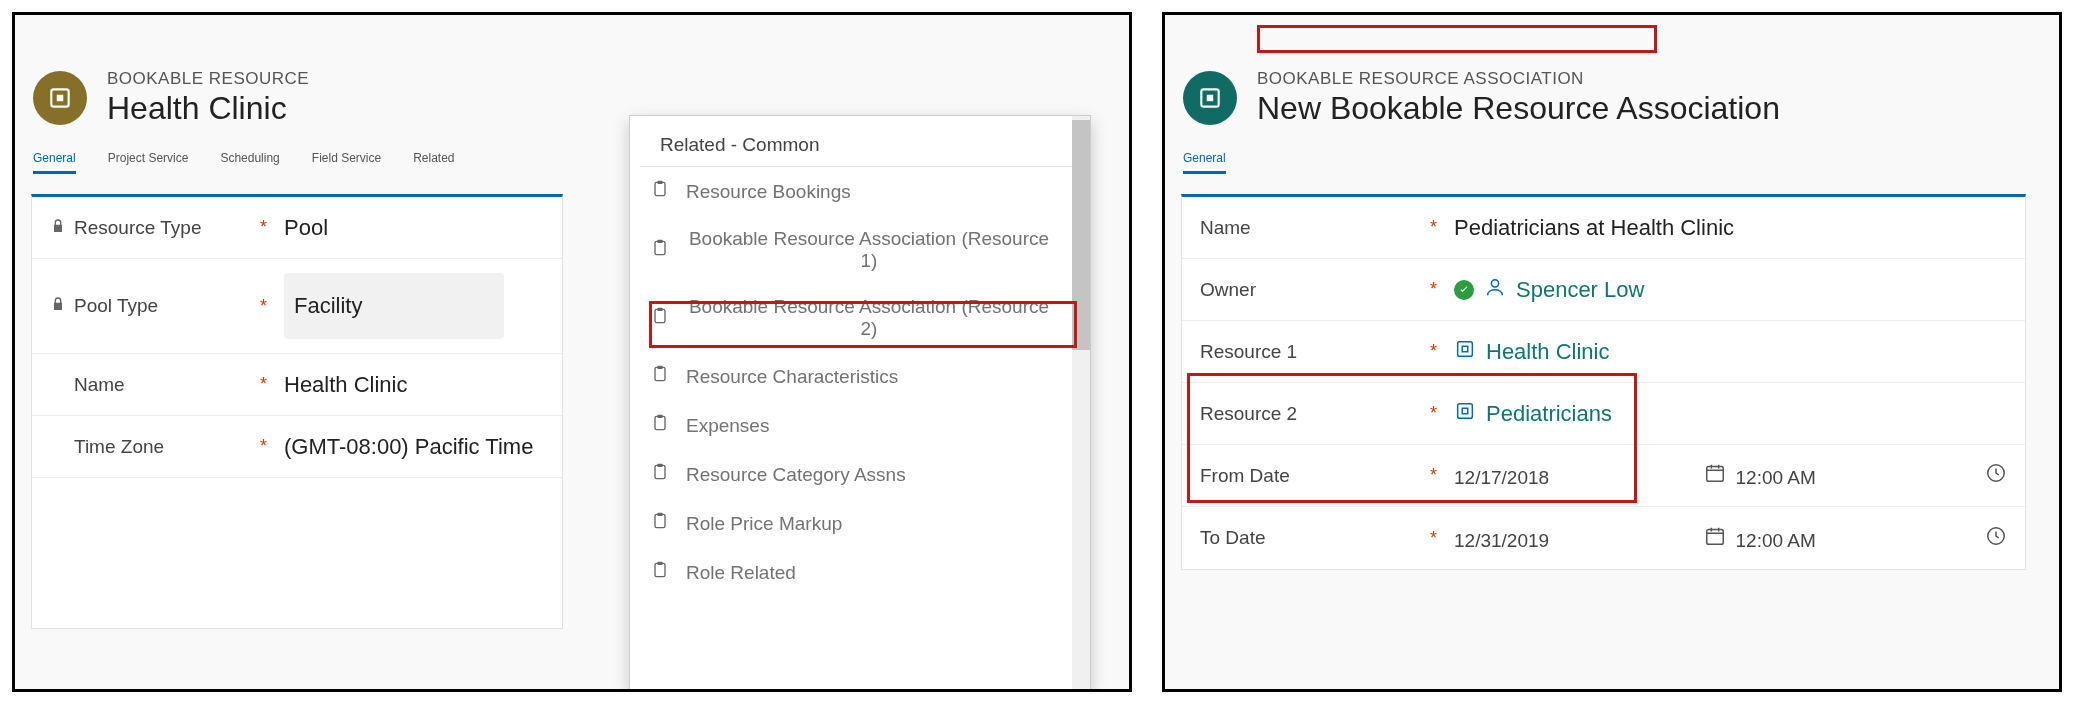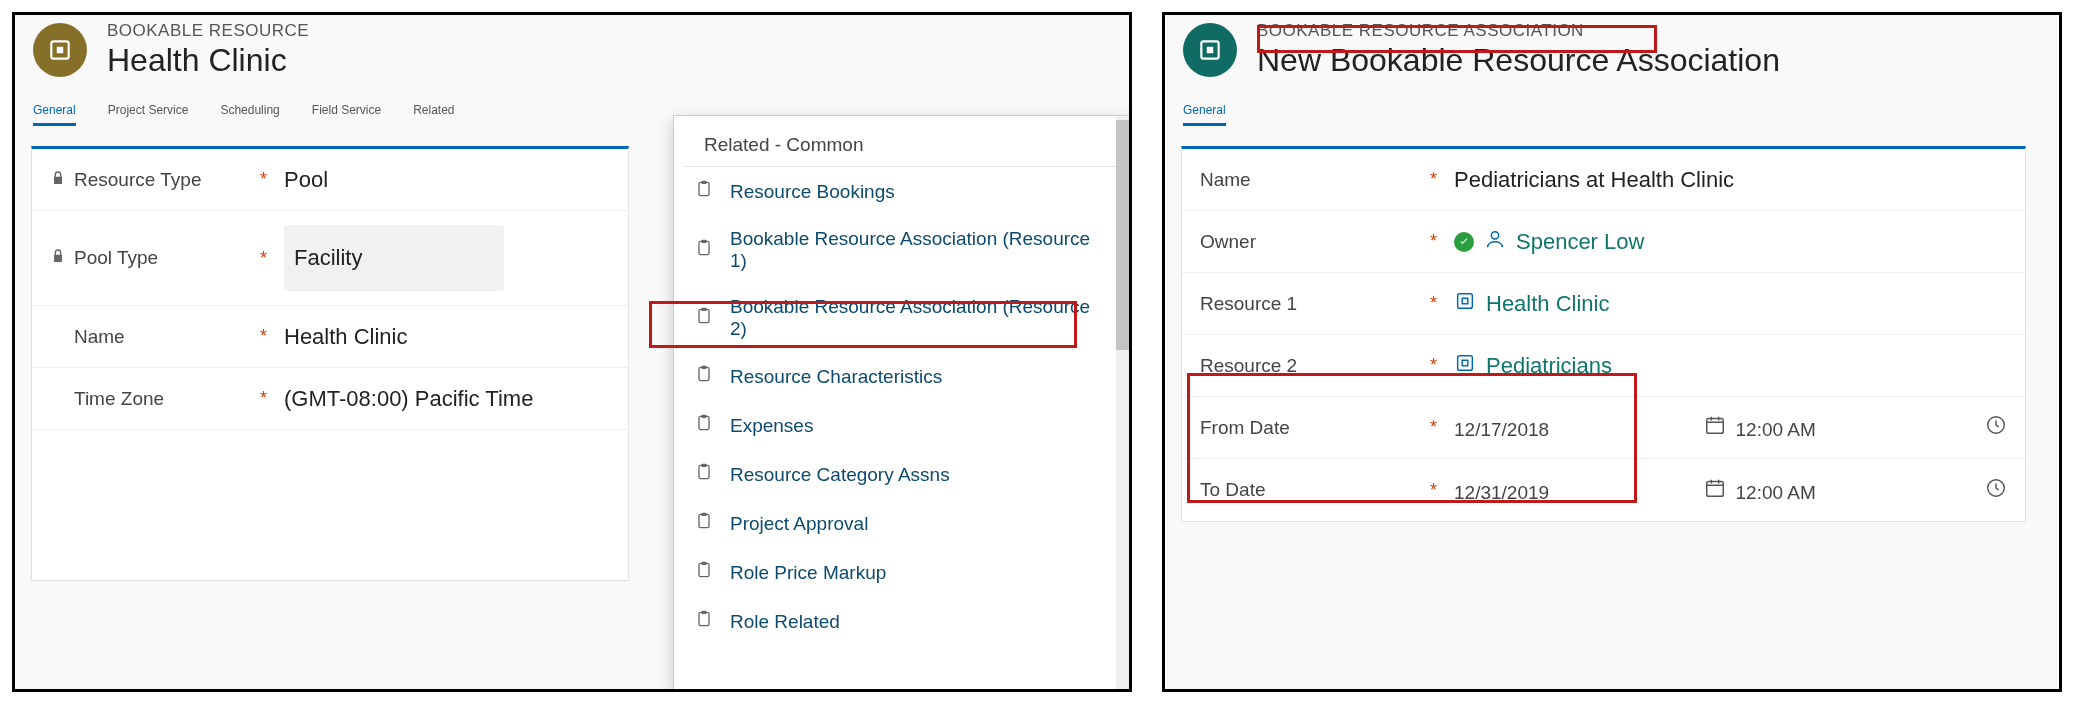--- a/index.html
+++ b/index.html
@@ -20,20 +20,21 @@
     overflow: hidden;
   }
   .panel-left { width: 1120px; height: 680px; }
   .panel-right { width: 900px; height: 680px; }
 
   
   .header {
     display: flex;
     align-items: center;
     padding: 6px 18px 18px 18px;
+    margin-top: 48px;
   }
   .record-icon {
     width: 54px; height: 54px;
     border-radius: 50%;
     display: flex;
     align-items: center;
     justify-content: center;
     margin-right: 20px;
     flex-shrink: 0;
   }
@@ -59,21 +60,21 @@
   }
   .tab { cursor: pointer; padding: 6px 0; }
   .tab.active { color: #0067b8; border-bottom: 3px solid #0067b8; font-weight: 400; }
 
   
   .form-card {
     background: #fff;
     border: 1px solid #e2e2e2;
     margin: 16px;
     border-top: 3px solid #0067b8;
-    width: 598px;
+    width: 532px;
   }
   .panel-right .form-card { width: 845px; }
   .row {
     display: flex;
     align-items: center;
     border-bottom: 1px solid #eee;
     padding: 14px 18px;
     font-size: 19px;
     color: #444;
     min-height: 62px;
@@ -111,21 +112,21 @@
     display: inline-flex;
     align-items: center;
     justify-content: center;
   }
   .check-badge svg { width: 12px; height: 12px; fill: #fff; }
 
   
   .dropdown {
     position: absolute;
     top: 100px;
-    left: 658px;
+    left: 614px;
     width: 462px;
     background: #fff;
     border: 1px solid #ccc;
     box-shadow: 0 6px 16px rgba(0,0,0,0.2);
     padding-bottom: 6px;
     height: 576px;
   }
   .dropdown-header {
     font-size: 19px;
     color: #444;
@@ -145,22 +146,23 @@
     height: 230px;
     background: #c4c4c4;
     width: 100%;
   }
   .menu-item {
     display: flex;
     align-items: center;
     gap: 16px;
     padding: 12px 20px;
     font-size: 19px;
-    color: #0c4a6e;
+    color: #737373;
     cursor: pointer;
+    text-align: center;
   }
   .menu-item svg { width: 20px; height: 20px; fill: #666; flex-shrink: 0; }
 
   
   .hl {
     border: 3px solid #c01919;
     position: absolute;
     pointer-events: none;
   }
 
@@ -275,27 +277,20 @@
               <rect x="9" y="2" width="6" height="4" rx="1" fill="#666"></rect>
             </svg></span>
           <span>Expenses</span>
         </div>
         <div class="menu-item">
           <span><svg viewBox="0 0 24 24">
               <rect x="6" y="4" width="12" height="16" rx="2" fill="none" stroke="#666" stroke-width="1.6"></rect>
               <rect x="9" y="2" width="6" height="4" rx="1" fill="#666"></rect>
             </svg></span>
           <span>Resource Category Assns</span>
-        </div>
-        <div class="menu-item">
-          <span><svg viewBox="0 0 24 24">
-              <rect x="6" y="4" width="12" height="16" rx="2" fill="none" stroke="#666" stroke-width="1.6"></rect>
-              <rect x="9" y="2" width="6" height="4" rx="1" fill="#666"></rect>
-            </svg></span>
-          <span>Project Approval</span>
         </div>
         <div class="menu-item">
           <span><svg viewBox="0 0 24 24">
               <rect x="6" y="4" width="12" height="16" rx="2" fill="none" stroke="#666" stroke-width="1.6"></rect>
               <rect x="9" y="2" width="6" height="4" rx="1" fill="#666"></rect>
             </svg></span>
           <span>Role Price Markup</span>
         </div>
         <div class="menu-item">
           <span><svg viewBox="0 0 24 24">

